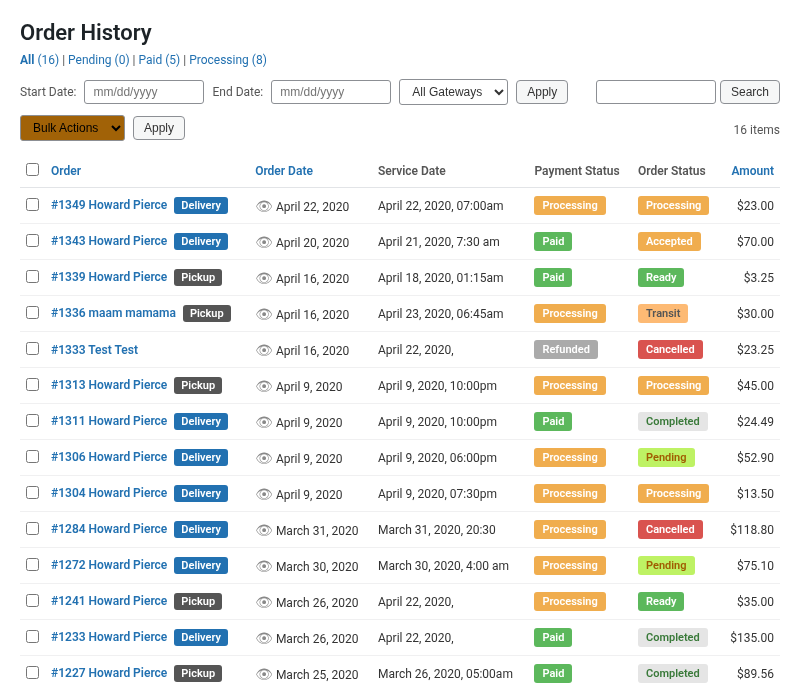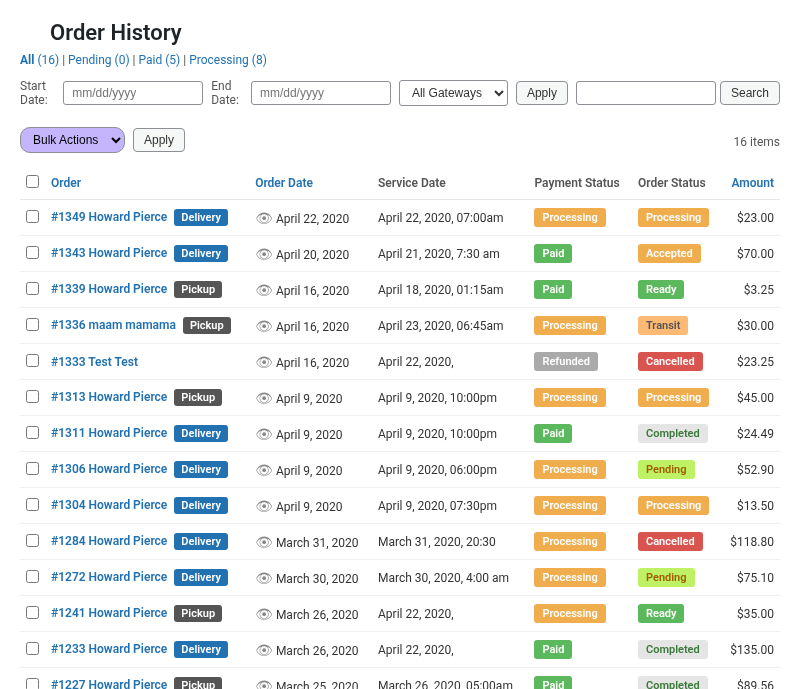--- a/index.html
+++ b/index.html
@@ -1,30 +1,30 @@
 <!DOCTYPE html>
 <html><head>
   <meta charset="utf-8">
   <style>
     * { box-sizing: border-box; margin: 0; padding: 0; }
     body { font-family: -apple-system, BlinkMacSystemFont, "Segoe UI", Roboto, sans-serif; font-size: 13px; color: #333; background: #f0f0f1; }
     .page-wrap { background: #fff; padding: 20px; max-width: 800px; margin: 0 auto; }
-    h1 { font-size: 22px; font-weight: 600; margin-bottom: 8px; color: #1d2327; margin-left: 30px; }
+    h1 { font-size: 22px; font-weight: 600; margin-bottom: 8px; color: #1d2327; }
     .filter-tabs { margin-bottom: 12px; font-size: 12px; }
     .filter-tabs a { color: #2271b1; text-decoration: none; }
     .filter-tabs span { color: #555; }
-    .filter-bar { display: flex; align-items: center; gap: 8px; margin-bottom: 20px; }
+    .filter-bar { display: flex; align-items: center; gap: 8px; margin-bottom: 10px; }
     .filter-bar label { font-size: 12px; color: #555; }
-    .filter-bar input[type="text"] { border: 1px solid #8c8f94; border-radius: 3px; padding: 4px 8px; font-size: 12px; width: 140px; color: #555; }
+    .filter-bar input[type="text"] { border: 1px solid #8c8f94; border-radius: 3px; padding: 4px 8px; font-size: 12px; width: 120px; color: #555; }
     .filter-bar select { border: 1px solid #8c8f94; border-radius: 3px; padding: 4px 8px; font-size: 12px; background: #fff; color: #333; }
     .btn { border: 1px solid #8c8f94; border-radius: 4px; padding: 4px 10px; font-size: 12px; background: #f6f7f7; cursor: pointer; color: #333; }
     .search-wrap { margin-left: auto; display: flex; gap: 4px; }
     .search-wrap input { border: 1px solid #8c8f94; border-radius: 3px; padding: 4px 8px; font-size: 12px; width: 160px; }
     .bulk-bar { display: flex; align-items: center; gap: 8px; margin-bottom: 8px; }
-    .bulk-bar select { border: 1px solid #8c8f94; border-radius: 10px; padding: 4px 8px; font-size: 12px; background: #c4b5fd; }
+    .bulk-bar select { border: 1px solid #8c8f94; border-radius: 3px; padding: 4px 8px; font-size: 12px; background: #a16207; }
     .items-count { text-align: left; font-size: 12px; color: #555; margin-bottom: 4px; }
     table { width: 100%; border-collapse: collapse; font-size: 12px; }
     thead th, tfoot th { padding: 8px 6px; text-align: left; border-bottom: 1px solid #e2e4e7; background: #fff; color: #2271b1; font-weight: 600; cursor: pointer; }
     thead th.no-link, tfoot th.no-link { color: #555; cursor: default; }
     thead th:first-child, tfoot th:first-child { width: 24px; }
     tbody tr { border-bottom: 1px solid #f0f0f1; }
     tbody td { padding: 8px 6px; vertical-align: middle; }
     .order-link { color: #2271b1; text-decoration: none; font-weight: 600; }
     .badge { display: inline-block; border-radius: 3px; padding: 2px 7px; font-size: 11px; font-weight: 600; color: #fff; margin-left: 4px; }
     .badge-delivery { background: #2271b1; }

